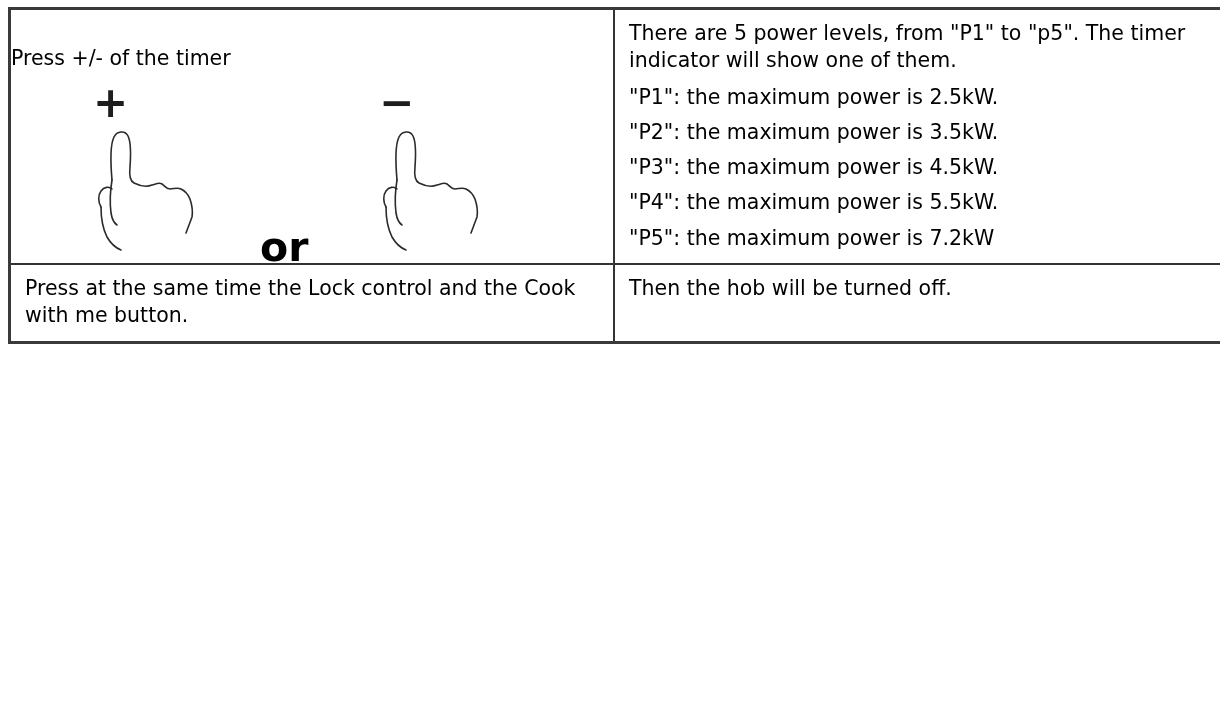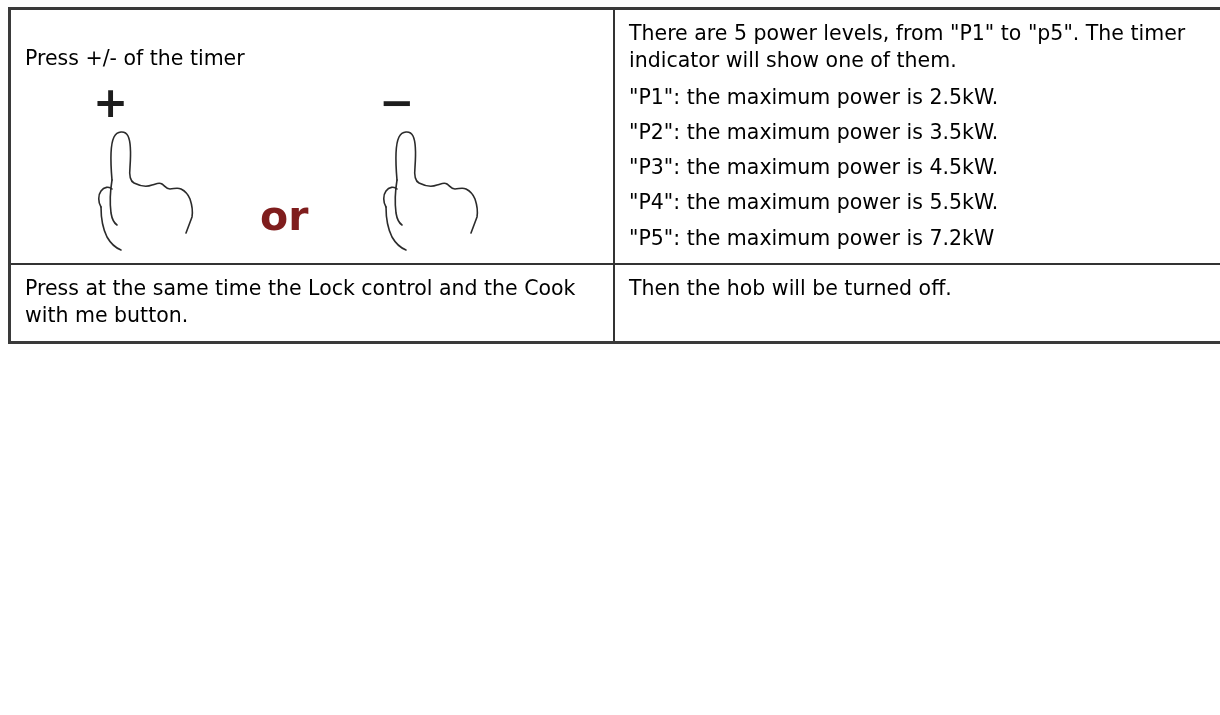--- a/index.html
+++ b/index.html
@@ -91,21 +91,21 @@
   }
 
   
   .timer-cell {
     position: relative;
     height: 235px;
     padding: 0 !important;
   }
   .timer-instruction {
     position: absolute;
-    left: 14px;
+    left: 0;
     top: 36px;
     font-size: 20.5px;
     line-height: 1.2;
     white-space: nowrap;
   }
 
   .sign-glyph {
     position: absolute;
     font-size: 42px;
     font-weight: bold;
@@ -125,25 +125,25 @@
   .hand-right { left: 363px; top: 113px; }
   .hand-figure svg {
     display: block;
     width: 120px;
     height: 130px;
   }
 
   .or-label {
     position: absolute;
     left: 249px;
-    top: 186px;
+    top: 217px;
     font-size: 41px;
     font-weight: bold;
     line-height: 1;
-    color: #7f1d1d;
+    color: #000000;
   }
 </style>
 </head>
 <body>
 
 <div class="page">
 
   <table class="manual-table">
 
     <tbody>

